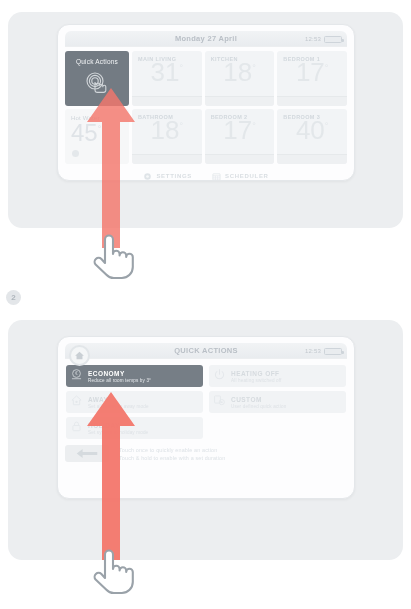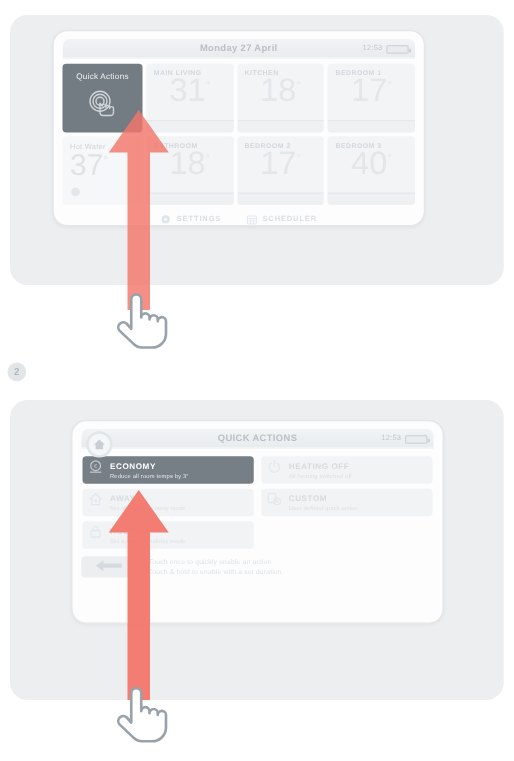--- a/index.html
+++ b/index.html
@@ -22,21 +22,21 @@
 
   
   .device {
     position: absolute;
     background: #fdfdfe;
     border: 1px solid #e4e7ea;
     border-radius: 12px;
     box-shadow: 0 1px 3px rgba(0,0,0,.05);
     overflow: hidden;
   }
-  #device-1 { left: 42px; top: 24px;  width: 298px; height: 157px; padding: 6px 7px 7px 7px; }
+  #device-1 { left: 57px; top: 24px;  width: 298px; height: 157px; padding: 6px 7px 7px 7px; }
   #device-2 { left: 57px; top: 336px; width: 298px; height: 163px; padding: 6px 7px 7px 7px; }
 
   
   .statusbar {
     position: relative;
     height: 16px;
     background: linear-gradient(#f1f3f5, #e9ecef);
     border-radius: 6px 6px 0 0;
     display: flex; align-items: center; justify-content: center;
     border-bottom: 1px solid #eceef0;
@@ -253,21 +253,21 @@
           <span>17</span><sup>°</sup>
         </div>
         <div class="room-foot">
           <span></span>
         </div>
       </div>
 
       <div class="tile hotwater">
         <div class="hw-label">Hot Water</div>
         <div class="hw-temp">
-          <span>37</span><sup>°</sup>
+          <span>45</span><sup>°</sup>
         </div>
         <span class="hw-dot"></span>
       </div>
 
       <div class="tile">
         <div class="room-name">Bathroom</div>
         <div class="room-temp">
           <span>18</span><sup>°</sup>
         </div>
         <div class="room-foot">

